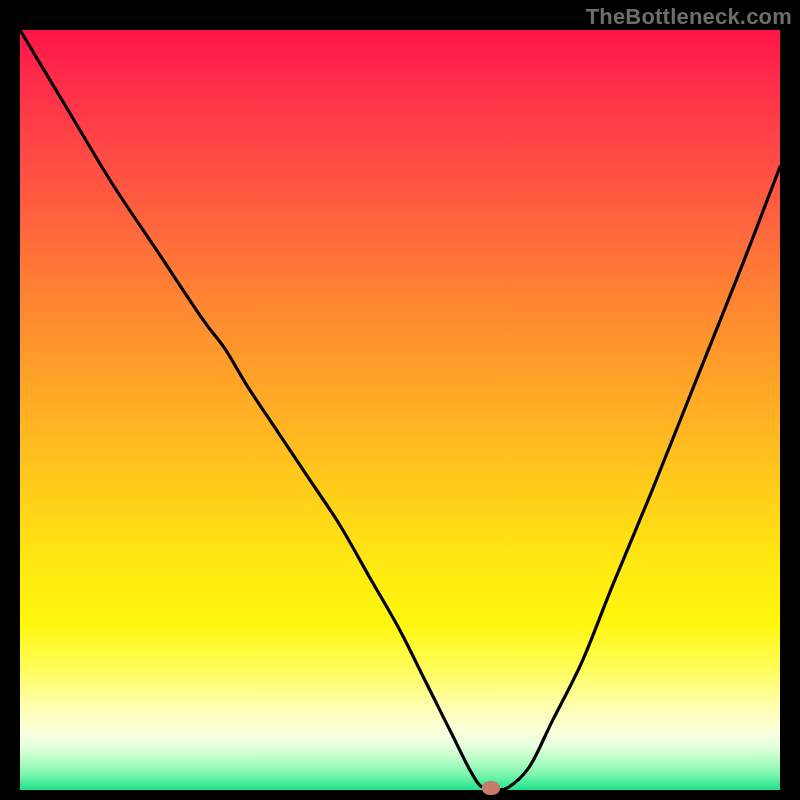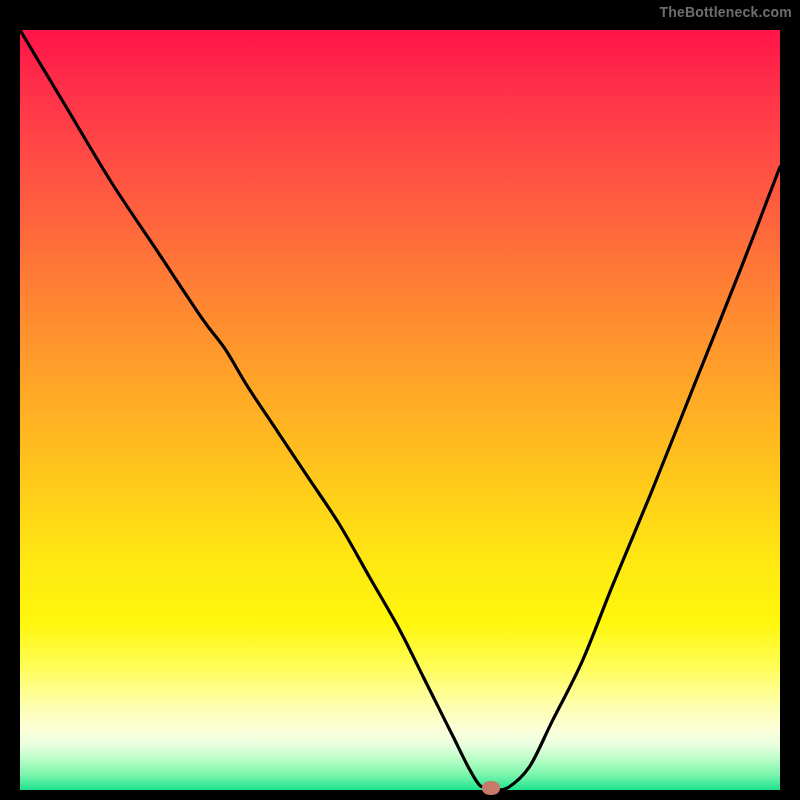--- a/index.html
+++ b/index.html
@@ -8,21 +8,21 @@
     position: relative;
     width: 800px;
     height: 800px;
     background: #000;
   }
   .watermark {
     position: absolute;
     top: 4px;
     right: 8px;
     font-family: Arial, Helvetica, sans-serif;
-    font-size: 14px;
+    font-size: 22px;
     font-weight: 600;
     color: #6d6d6d;
     letter-spacing: 0.2px;
     z-index: 10;
   }
   .plot {
     position: absolute;
     left: 20px;
     top: 30px;
     width: 760px;

